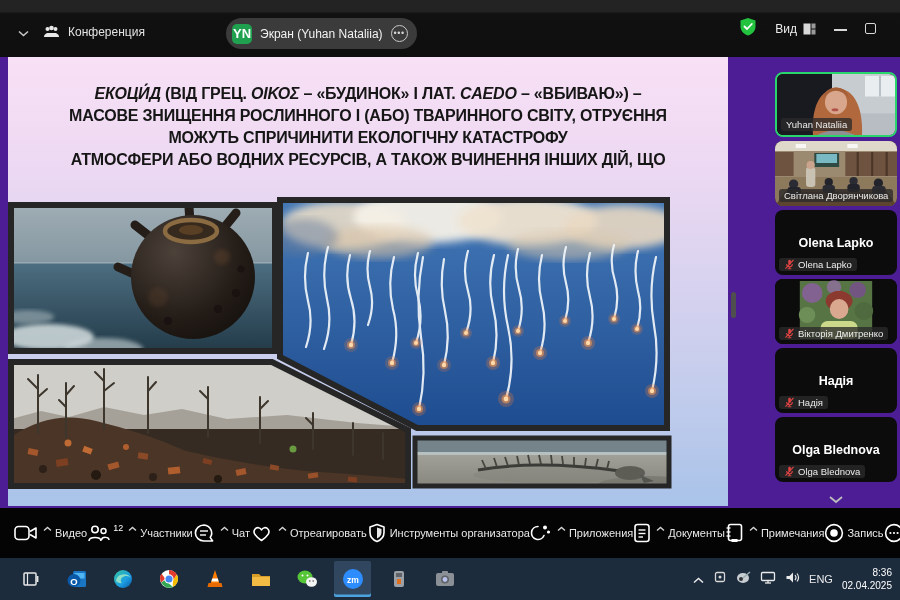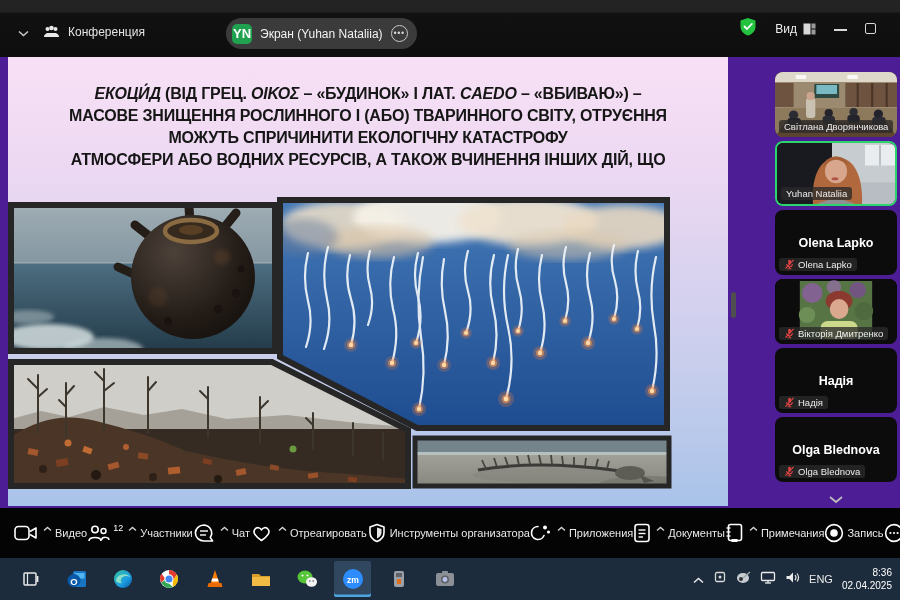--- a/index.html
+++ b/index.html
@@ -369,20 +369,38 @@
         </g>
       </g>
       <rect x="407" y="241" width="254" height="48" fill="none" stroke="#262626" stroke-width="5"></rect>
     </svg>
   </div>
 
   <div class="scrollbar"></div>
 
   <div class="panel">
 
+    <div class="tile active">
+      <svg class="vid" viewBox="0 0 118 65" preserveAspectRatio="none">
+        <rect width="118" height="65" fill="#191920"></rect>
+        <rect x="55" width="63" height="65" fill="#c7ccd1"></rect>
+        <rect x="88" y="2" width="30" height="22" fill="#e9edf0"></rect>
+        <line x1="103" y1="2" x2="103" y2="24" stroke="#a9b2b8" stroke-width="1.5"></line>
+        <rect x="55" y="42" width="63" height="23" fill="#b7bdc2"></rect>
+        <path d="M36,65 C34,38 42,16 60,15 c18,1 26,22 25,50 Z" fill="#b0683c"></path>
+        <ellipse cx="59" cy="30" rx="11" ry="13" fill="#d8a68c"></ellipse>
+        <path d="M46,26 q12,-16 26,-1 q-2,-10 -13,-11 q-11,1 -13,12" fill="#a55f36"></path>
+        <ellipse cx="58" cy="38" rx="3.4" ry="1.6" fill="#b0524a"></ellipse>
+        <path d="M40,65 q19,-10 38,0 Z" fill="#8e8e93"></path>
+      </svg>
+      <div class="chip">
+          <span>Yuhan Nataliia</span>
+        </div>
+    </div>
+
     <div class="tile">
       <svg class="vid" viewBox="0 0 118 65" preserveAspectRatio="none">
         <rect width="118" height="65" fill="#8d7a5d"></rect>
         <rect width="118" height="10" fill="#ddd8ca"></rect>
         <rect x="20" y="3" width="10" height="4" fill="#fff" opacity=".8"></rect>
           <rect x="70" y="3" width="10" height="4" fill="#fff" opacity=".8"></rect>
         <rect y="10" width="118" height="26" fill="#9b8a70"></rect>
         <rect x="2" y="12" width="7" height="16" fill="#7a4a3a"></rect>
         <rect x="38" y="12" width="24" height="14" fill="#2e4a42"></rect>
         <rect x="40" y="13" width="20" height="9" fill="#79b9c4"></rect>
@@ -402,38 +420,20 @@
         <circle cx="76" cy="40" r="4" fill="#2b2b33"></circle>
           <rect x="70" y="43" width="12" height="8" rx="3" fill="#23232b"></rect>
         <circle cx="100" cy="42" r="4.5" fill="#23232b"></circle>
           <rect x="94" y="45" width="13" height="9" rx="3" fill="#2b2b33"></rect>
       </svg>
       <div class="chip">
           <span>Світлана Дворянчикова</span>
         </div>
     </div>
 
-    <div class="tile active">
-      <svg class="vid" viewBox="0 0 118 65" preserveAspectRatio="none">
-        <rect width="118" height="65" fill="#191920"></rect>
-        <rect x="55" width="63" height="65" fill="#c7ccd1"></rect>
-        <rect x="88" y="2" width="30" height="22" fill="#e9edf0"></rect>
-        <line x1="103" y1="2" x2="103" y2="24" stroke="#a9b2b8" stroke-width="1.5"></line>
-        <rect x="55" y="42" width="63" height="23" fill="#b7bdc2"></rect>
-        <path d="M36,65 C34,38 42,16 60,15 c18,1 26,22 25,50 Z" fill="#b0683c"></path>
-        <ellipse cx="59" cy="30" rx="11" ry="13" fill="#d8a68c"></ellipse>
-        <path d="M46,26 q12,-16 26,-1 q-2,-10 -13,-11 q-11,1 -13,12" fill="#a55f36"></path>
-        <ellipse cx="58" cy="38" rx="3.4" ry="1.6" fill="#b0524a"></ellipse>
-        <path d="M40,65 q19,-10 38,0 Z" fill="#8e8e93"></path>
-      </svg>
-      <div class="chip">
-          <span>Yuhan Nataliia</span>
-        </div>
-    </div>
-
     <div class="tile">
       <div class="big-name">Olena Lapko</div>
       <div class="chip">
         <svg width="11" height="11" viewBox="0 0 12 12">
           <rect x="4.6" y="0.8" width="2.9" height="5.4" rx="1.45" fill="#e04343"></rect>
           <path d="M2.9,5.4 a3.1,3.1 0 0 0 6.2,0" stroke="#e04343" stroke-width="1.1" fill="none"></path>
           <line x1="6" y1="8.6" x2="6" y2="10" stroke="#e04343" stroke-width="1.1"></line>
           <line x1="4" y1="10.6" x2="8" y2="10.6" stroke="#e04343" stroke-width="1.1"></line>
           <line x1="1.6" y1="10.6" x2="10.4" y2="1" stroke="#e04343" stroke-width="1.3"></line>
         </svg>

